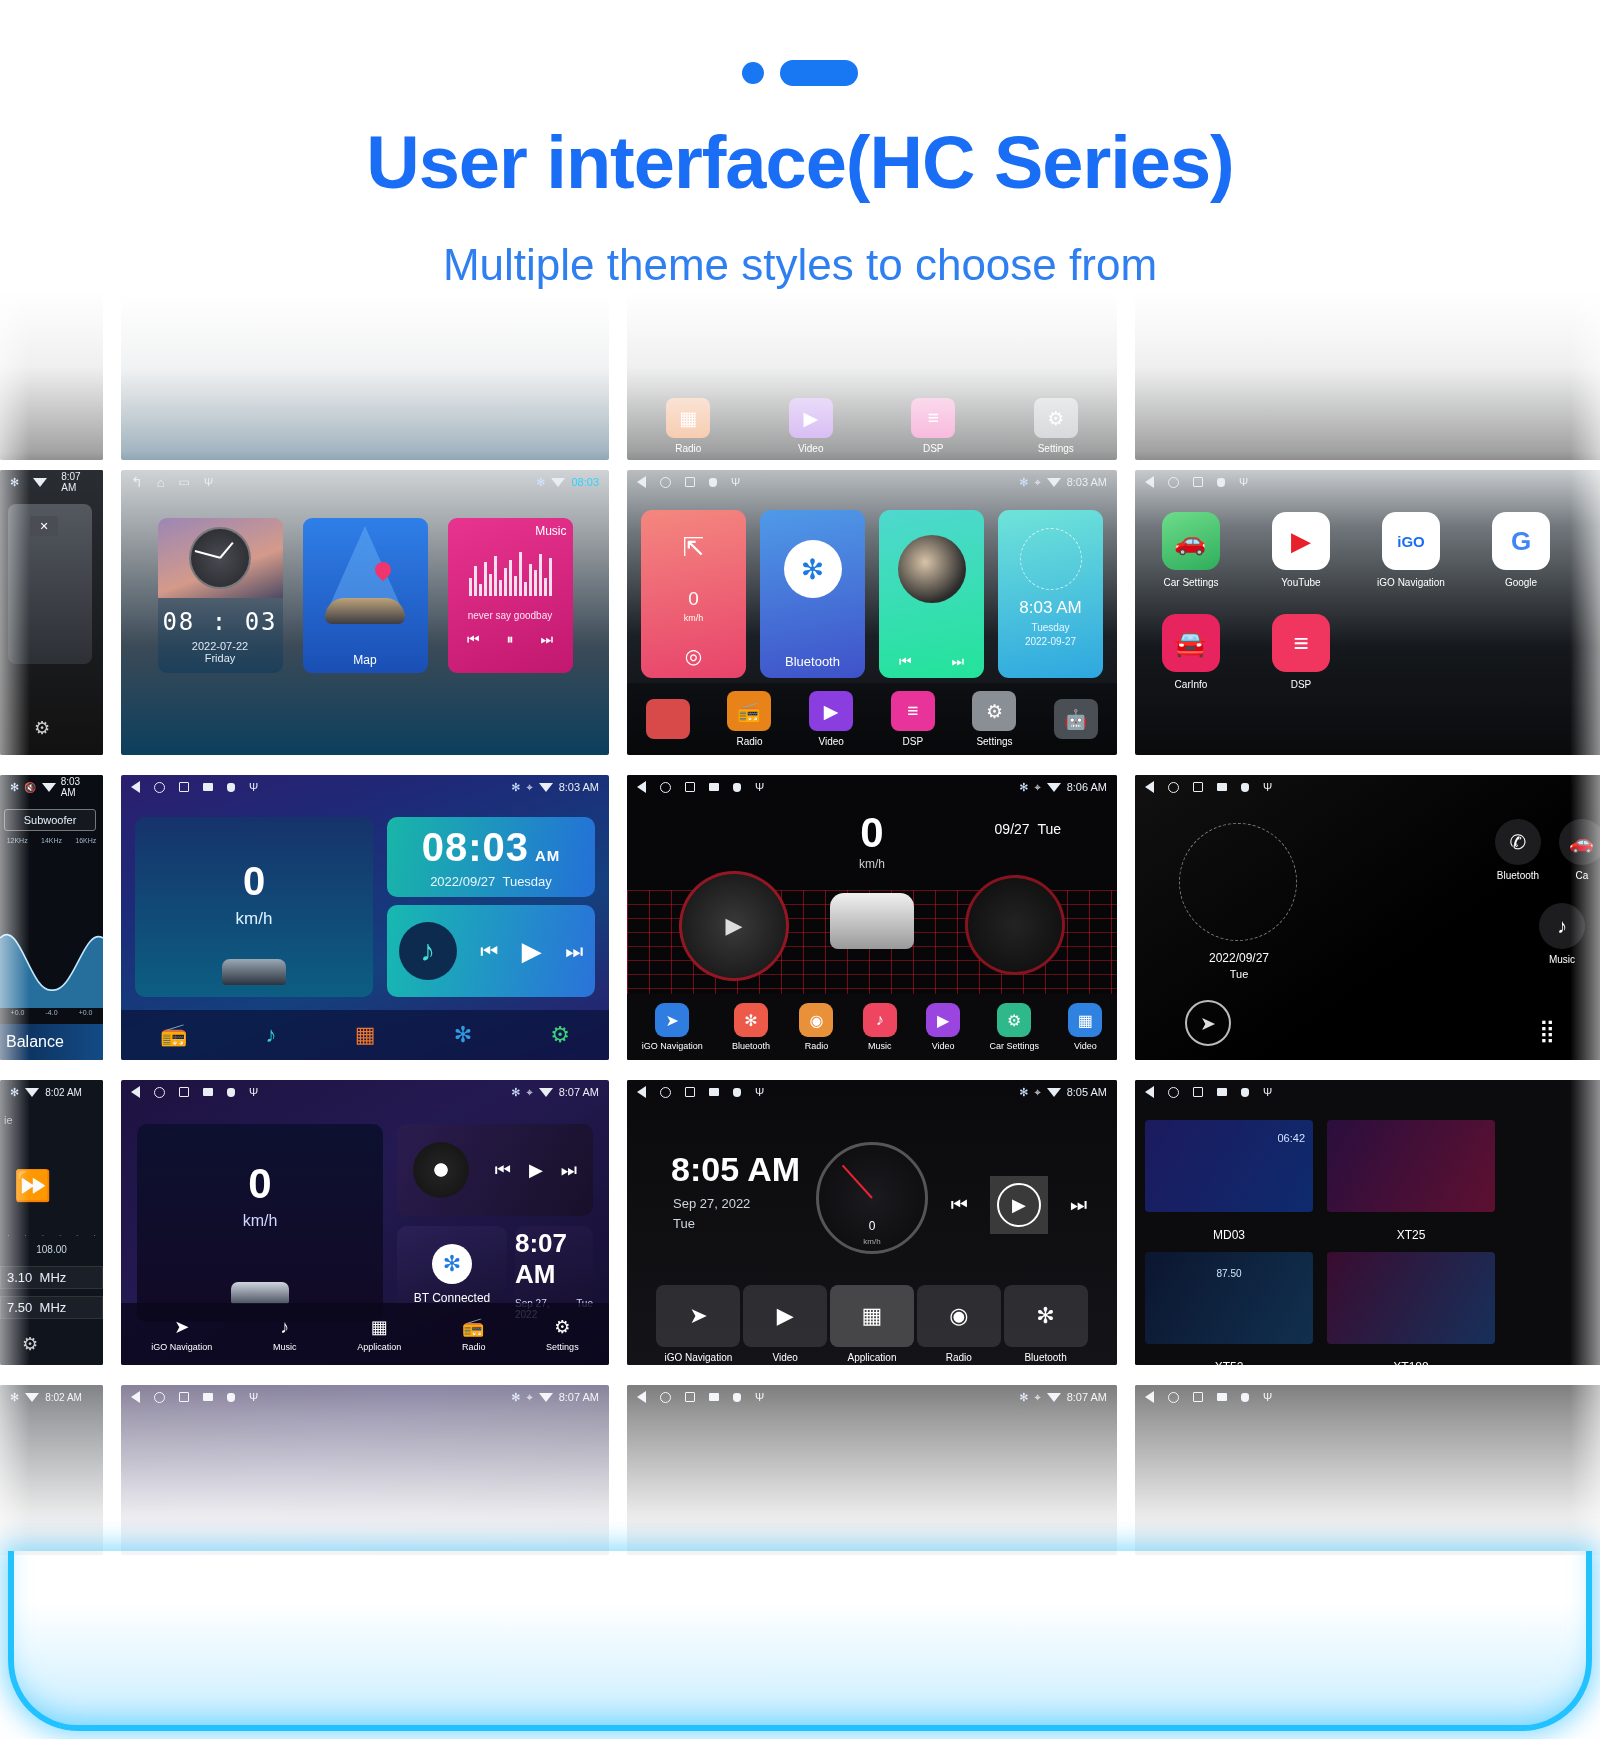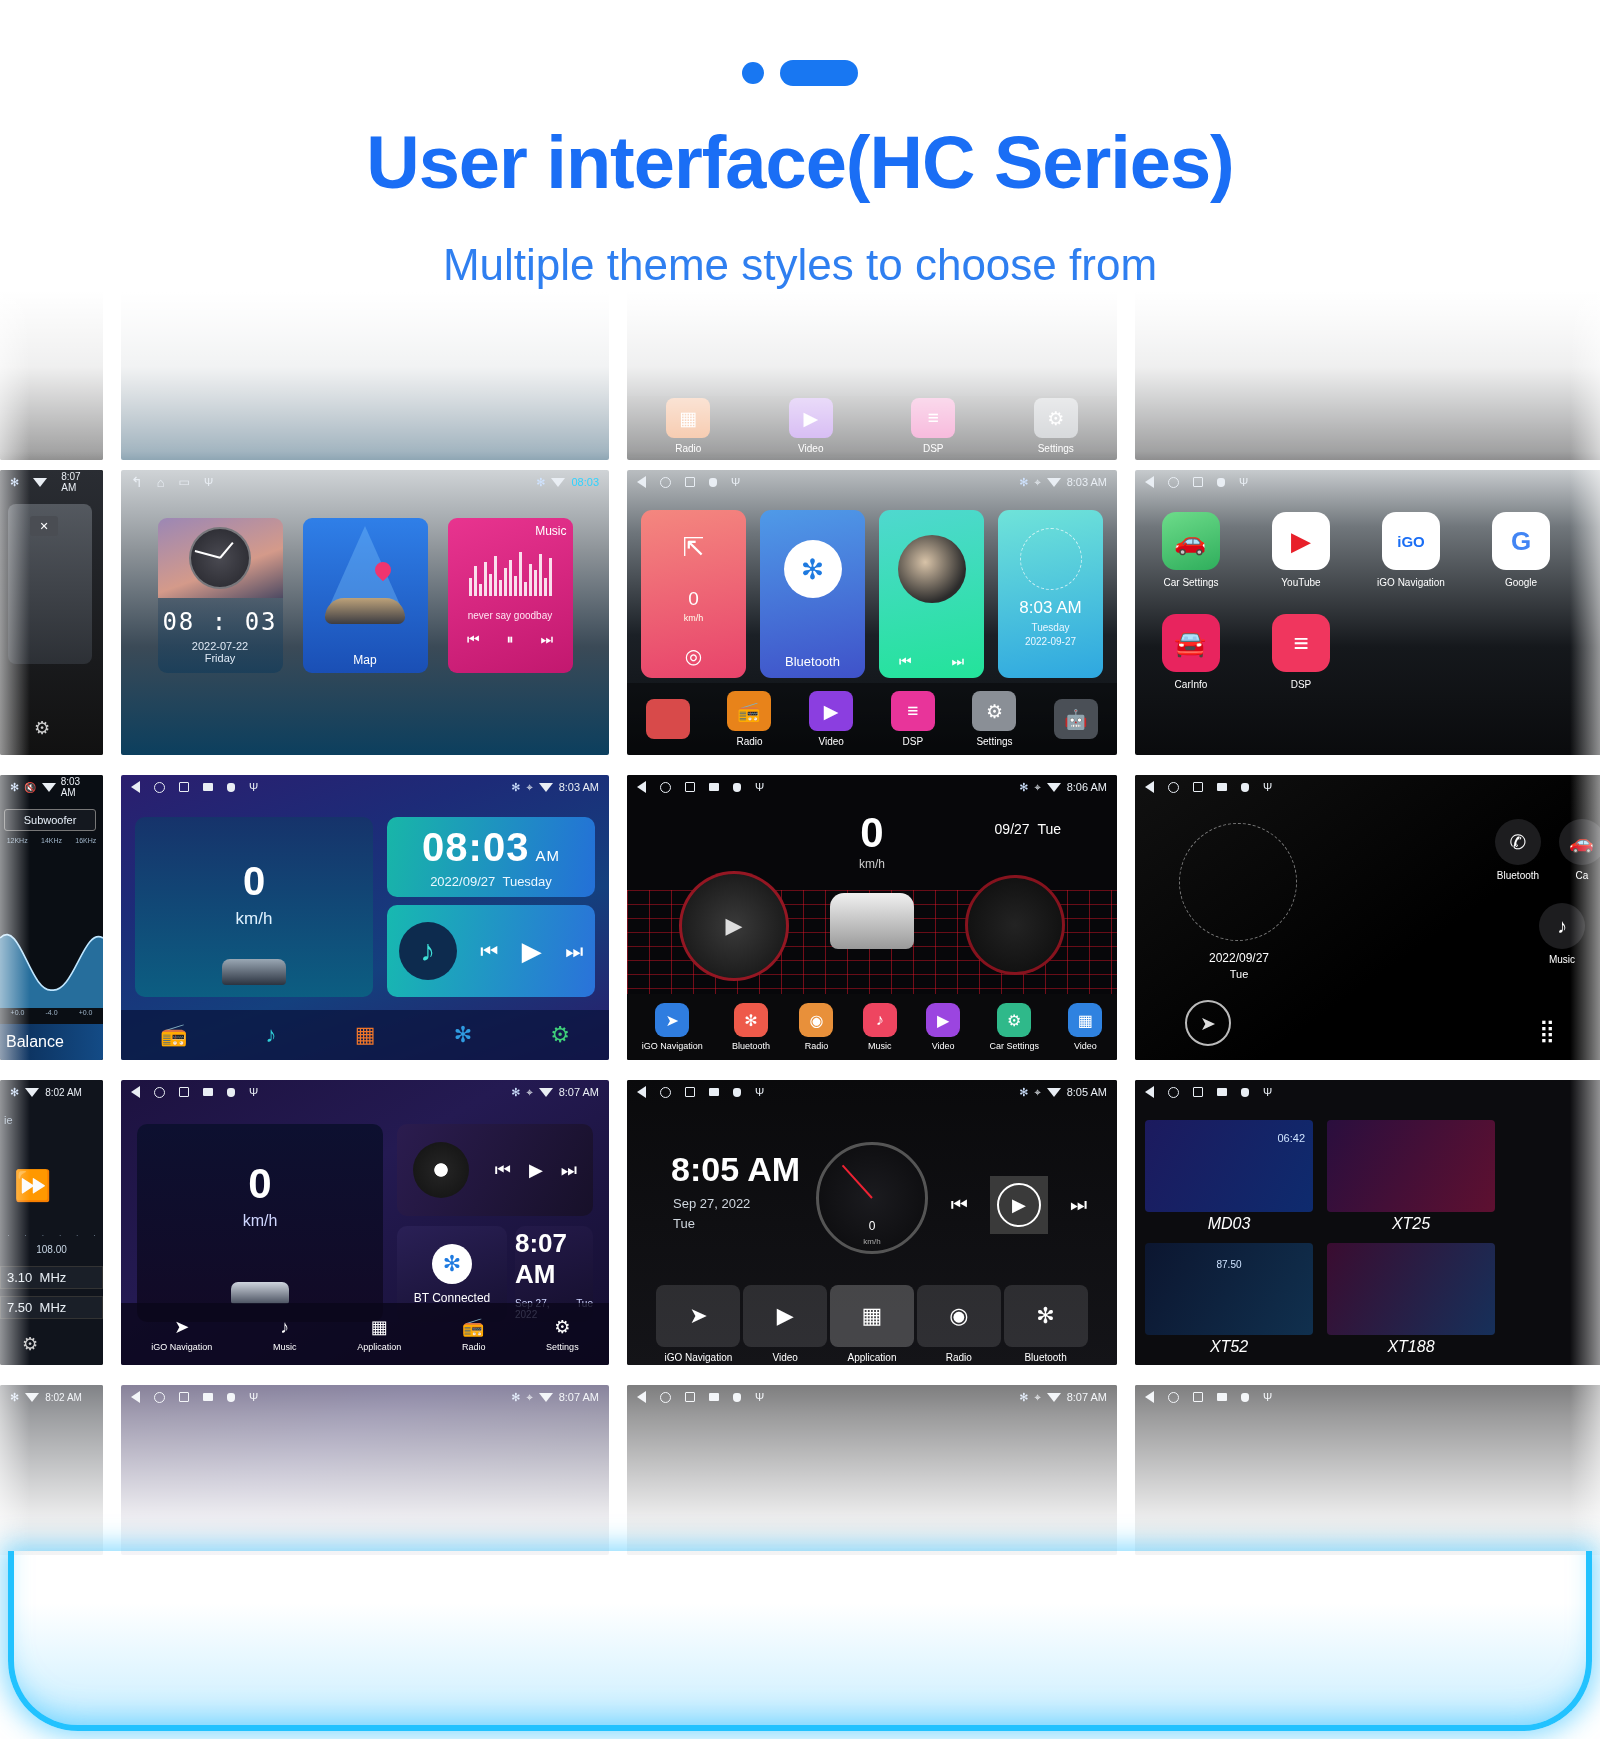--- a/index.html
+++ b/index.html
@@ -134,21 +134,21 @@
 
   
   .theme-blue{background:linear-gradient(160deg,#2b1e6e 0%,#1d2b78 30%,#14407e 62%,#2a1c6a 100%);height:100%;}
   .b-left{position:absolute;left:14px;top:42px;width:238px;height:180px;border-radius:10px;background:linear-gradient(180deg,#16336b,#0c5e82);overflow:hidden;}
   .b-left .num{position:absolute;top:42px;width:100%;text-align:center;color:#fff;font-size:40px;font-weight:bold;}
   .b-left .unit{position:absolute;top:92px;width:100%;text-align:center;color:#dff2ff;font-size:17px;}
   .b-left .carx{position:absolute;bottom:12px;left:50%;transform:translateX(-50%);width:64px;height:26px;background:linear-gradient(180deg,#9aa7b4,#2b3340);border-radius:8px 8px 4px 4px;}
   .b-right{position:absolute;right:14px;top:42px;left:266px;}
   .b-time{height:80px;border-radius:10px;background:linear-gradient(100deg,#18b6a8,#2470d8);display:flex;flex-direction:column;align-items:center;justify-content:center;}
   .b-time .t{color:#fff;font-size:40px;font-weight:bold;letter-spacing:1px;}
-  .b-time .t small{font-size:15px;font-weight:normal;margin-left:6px;}
+  .b-time .t small{font-size:15px;font-weight:bold;margin-left:6px;}
   .b-time .d{color:#eaf7ff;font-size:13px;margin-top:4px;}
   .b-music{height:92px;margin-top:8px;border-radius:10px;background:linear-gradient(100deg,#17b9b0,#2a72da);display:flex;align-items:center;justify-content:space-around;}
   .b-note{width:58px;height:58px;border-radius:50%;background:#0d2b4e;display:flex;align-items:center;justify-content:center;color:#3fe0d8;font-size:30px;}
   .b-dock{position:absolute;bottom:0;left:0;width:100%;height:50px;background:rgba(10,20,60,.75);display:flex;align-items:center;justify-content:space-around;font-size:22px;}
 
   
   .theme-red{background:#07070a;height:100%;position:relative;}
   .rd-speed{position:absolute;top:34px;left:50%;transform:translateX(-50%);text-align:center;}
   .rd-speed .n{color:#fff;font-size:42px;font-weight:bold;}
   .rd-speed .u{color:#ccc;font-size:12px;}
@@ -197,21 +197,21 @@
   .sp-play i{width:44px;height:44px;border-radius:50%;border:2px solid #fff;display:flex;align-items:center;justify-content:center;font-size:18px;font-style:normal;}
   .sp-dock{position:absolute;bottom:18px;left:0;width:100%;display:flex;justify-content:space-around;padding:0 28px;}
   .sp-it{width:84px;height:62px;border-radius:8px;background:rgba(255,255,255,.12);position:relative;display:flex;align-items:center;justify-content:center;font-size:22px;color:#fff;}
   .sp-lb{position:absolute;bottom:-16px;width:100%;text-align:center;font-size:10px;color:#fff;}
 
   
   .theme-models{background:#0c0c0f;height:100%;position:relative;}
   .mdl-grid{position:absolute;top:40px;left:10px;right:0;display:flex;flex-wrap:wrap;gap:10px 14px;}
   .mdl{width:168px;}
   .mdl .thumb{width:100%;height:92px;border-radius:4px;padding-left:39px;}
-  .mdl .nm{text-align:center;color:#fff;font-size:16px;margin-top:3px;font-style:italic;}
+  .mdl .nm{text-align:center;color:#fff;font-size:12px;margin-top:16px;}
   .sv-eq{background:#0a0e14;height:100%;position:relative;}
   .sv-lab{position:absolute;left:4px;top:34px;width:92px;height:22px;border:1px solid #777;border-radius:3px;color:#e6eef7;font-size:11px;display:flex;align-items:center;justify-content:center;background:#14181f;}
   .sv-hz{position:absolute;left:0;top:62px;width:100%;display:flex;justify-content:space-around;color:#9fb4c8;font-size:7px;}
   .sv-wave{position:absolute;left:0;bottom:52px;width:100%;height:110px;}
   .sv-db{position:absolute;bottom:44px;left:0;width:100%;display:flex;justify-content:space-around;color:#9fb4c8;font-size:7px;}
   .sv-bal{position:absolute;bottom:0;left:0;width:100%;height:36px;background:linear-gradient(90deg,#0b2c55,#134b86);color:#fff;font-size:16px;display:flex;align-items:center;padding-left:6px;}
   .sv-radio{background:#10141c;height:100%;position:relative;}
   .sv-ff{position:absolute;left:14px;top:88px;color:#fff;font-size:30px;}
   .sv-fr{position:absolute;left:0;width:100%;background:#1a1f28;border:1px solid #333;color:#eaf0f6;font-size:13px;padding:3px 6px;}
   .sv-gear{position:absolute;bottom:10px;left:22px;color:#ccc;font-size:18px;}

